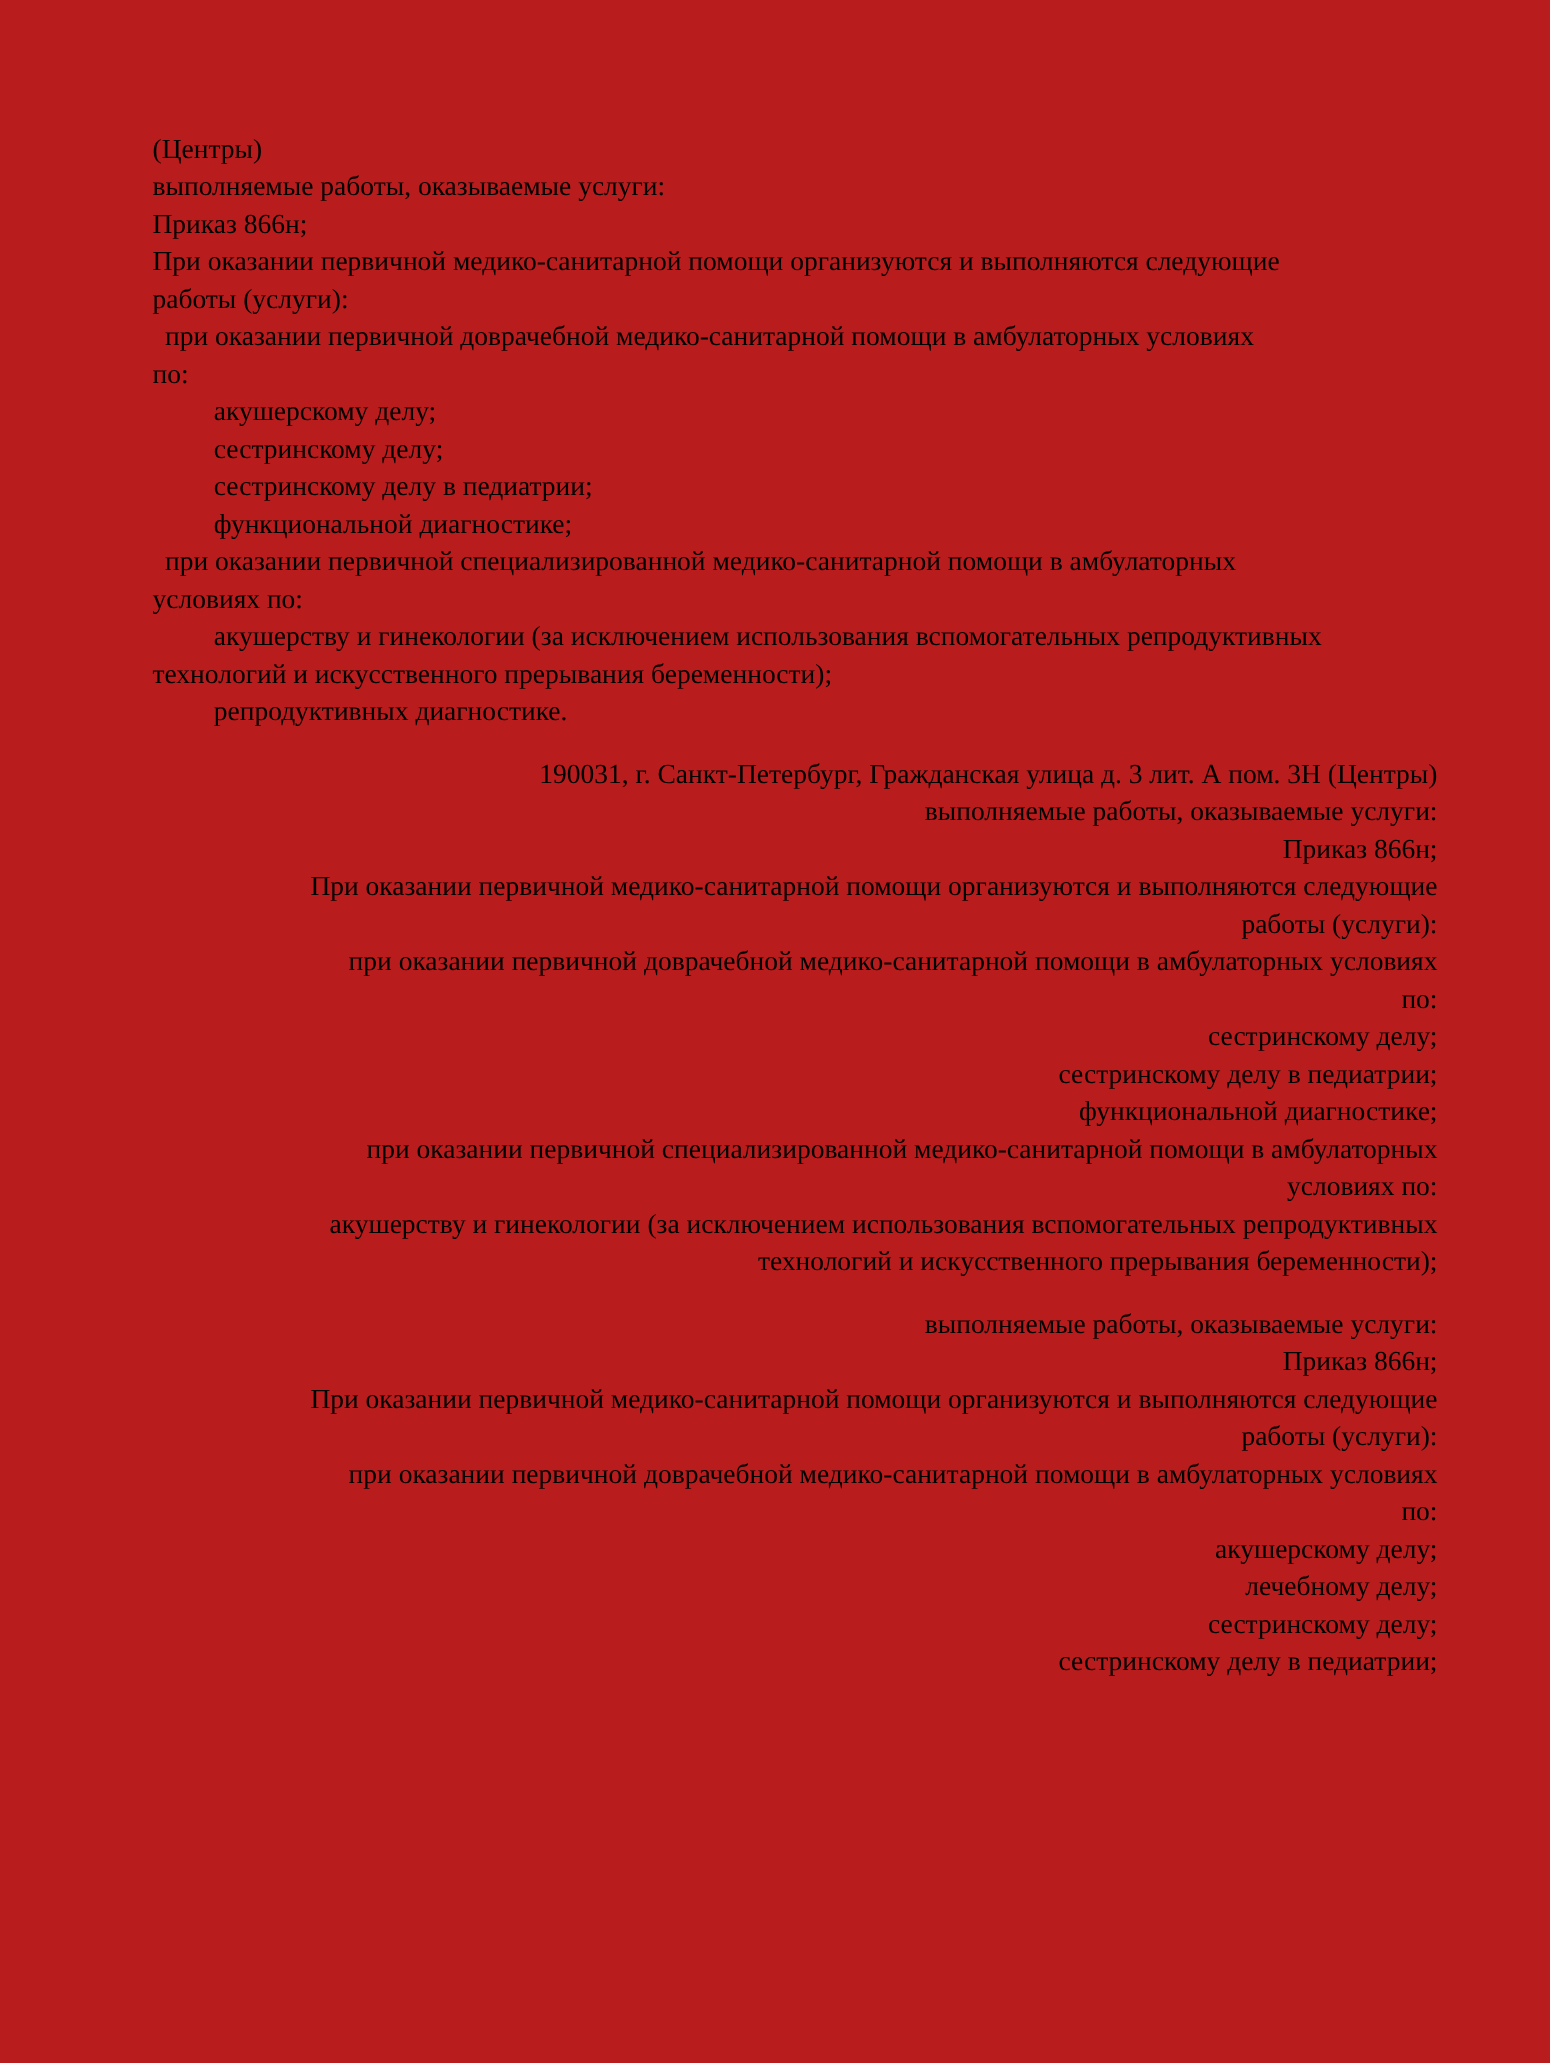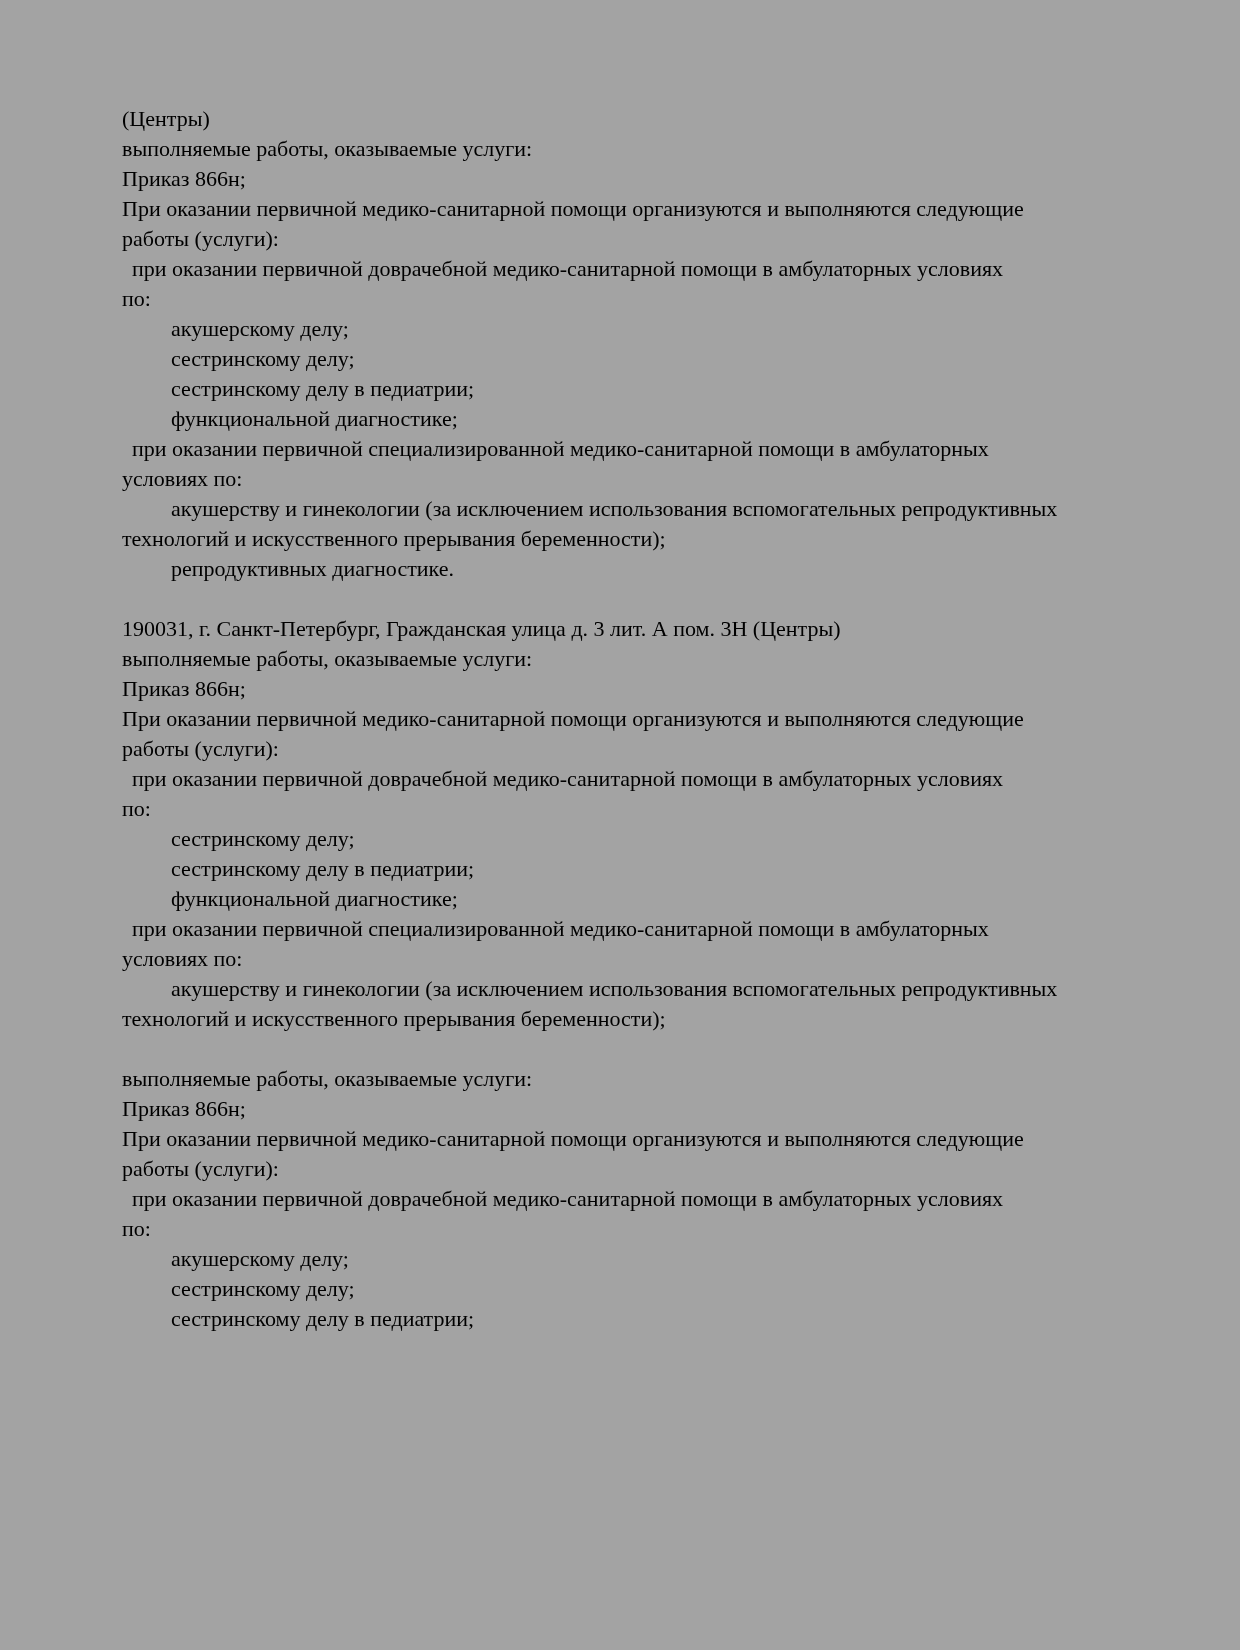--- a/index.html
+++ b/index.html
@@ -4,29 +4,30 @@
 <style>
   html, body {
     margin: 0;
     padding: 0;
     background: #ffffff;
   }
   .page {
     position: relative;
     width: 1240px;
     height: 1650px;
-    background: #a3a3a3;
+    background: #b91c1c;
     box-sizing: border-box;
     padding: 104px 90px 0 122px;
     overflow: hidden;
     color: #000000;
     font-family: "Liberation Serif", serif;
   }
   .doc-block + .doc-block {
-    margin-top: 30px; 
+    margin-top: 20px; 
+    text-align: right;
   }
   .line {
     font-size: 22px;
     line-height: 30px;
     white-space: nowrap;
   }
   .indent-0 { padding-left: 0; }
   .indent-1 { padding-left: 10px; }
   .indent-2 { padding-left: 49px; }
 </style>
@@ -70,17 +71,18 @@
         <div class="line indent-0">технологий и искусственного прерывания беременности);</div>
       </div>
       <div class="doc-block">
         <div class="line indent-0">выполняемые работы, оказываемые услуги:</div>
         <div class="line indent-0">Приказ 866н;</div>
         <div class="line indent-0">При оказании первичной медико-санитарной помощи организуются и выполняются следующие</div>
         <div class="line indent-0">работы (услуги):</div>
         <div class="line indent-1">при оказании первичной доврачебной медико-санитарной помощи в амбулаторных условиях</div>
         <div class="line indent-0">по:</div>
         <div class="line indent-2">акушерскому делу;</div>
+        <div class="line indent-2">лечебному делу;</div>
         <div class="line indent-2">сестринскому делу;</div>
         <div class="line indent-2">сестринскому делу в педиатрии;</div>
       </div>
     </div>
 </div>
 
 </body></html>

